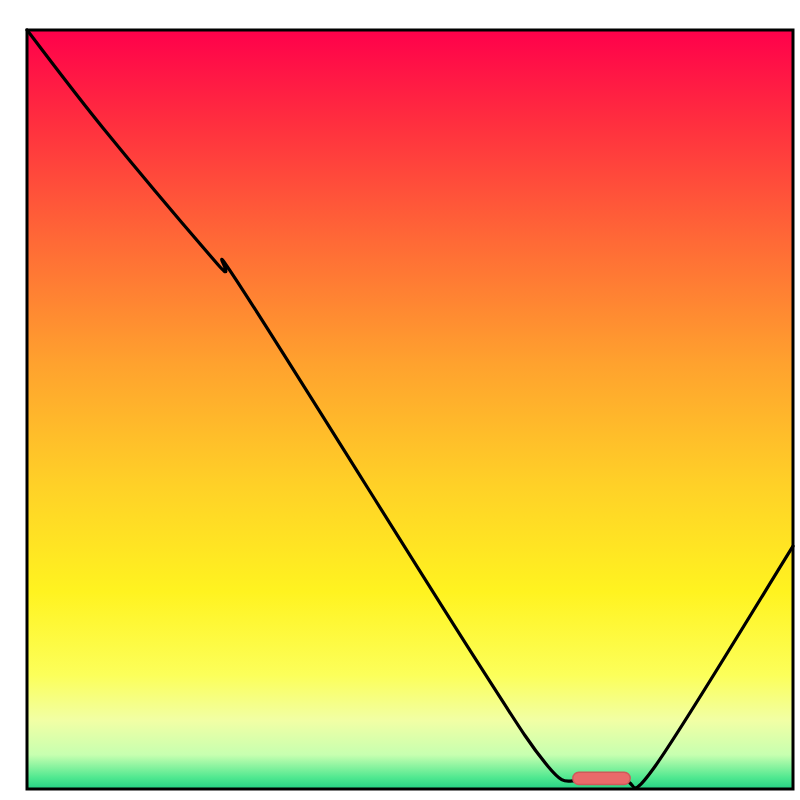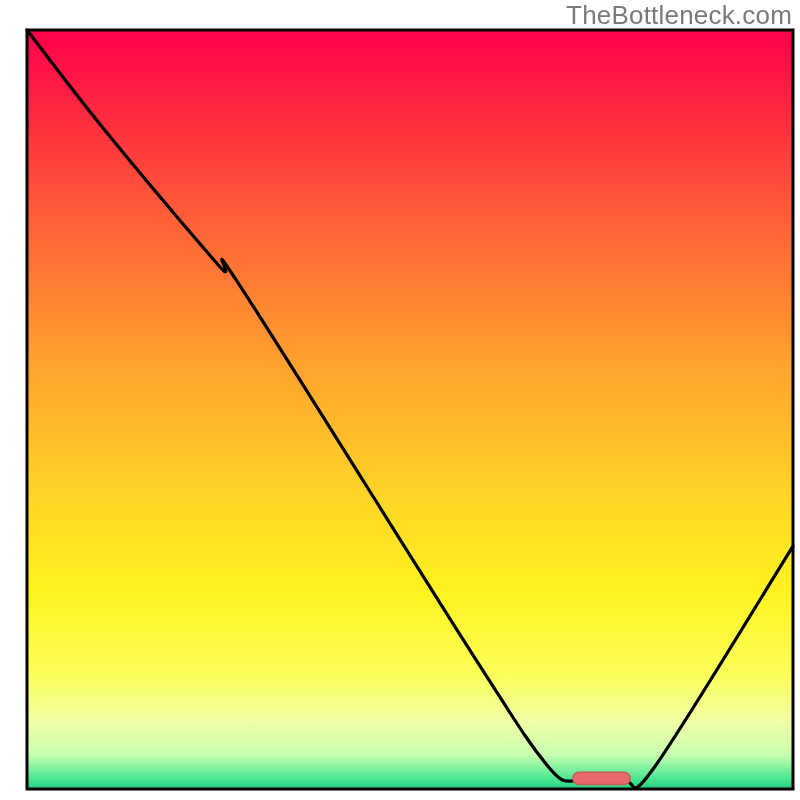--- a/index.html
+++ b/index.html
@@ -32,21 +32,20 @@
     top: 0;
     width: 800px;
     height: 800px;
   }
 </style>
 </head>
 <body>
 
 <div class="container">
 
-  <div class="watermark">TheBottleneck.com</div>
 
   <svg class="plot" viewBox="0 0 800 800" preserveAspectRatio="none">
 
     <defs>
       <linearGradient id="bg-grad" x1="0" y1="0" x2="0" y2="1">
       <stop offset="0.00%" stop-color="#ff004b"></stop>
           <stop offset="12.00%" stop-color="#ff2e3f"></stop>
           <stop offset="28.00%" stop-color="#ff6a36"></stop>
           <stop offset="44.00%" stop-color="#ffa22e"></stop>
           <stop offset="60.00%" stop-color="#ffd127"></stop>

